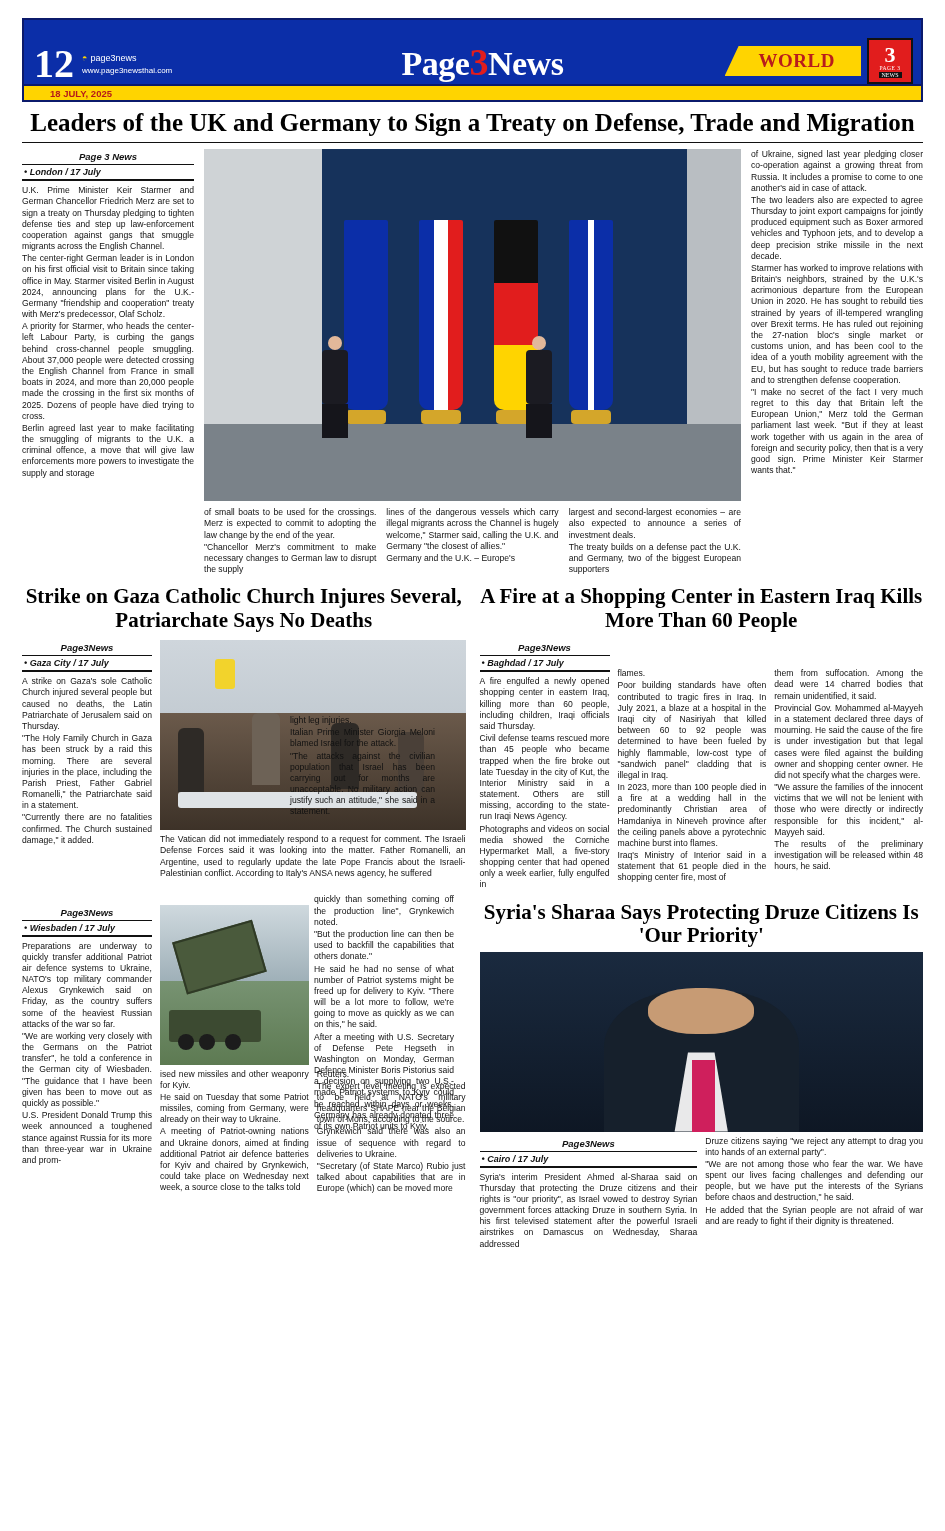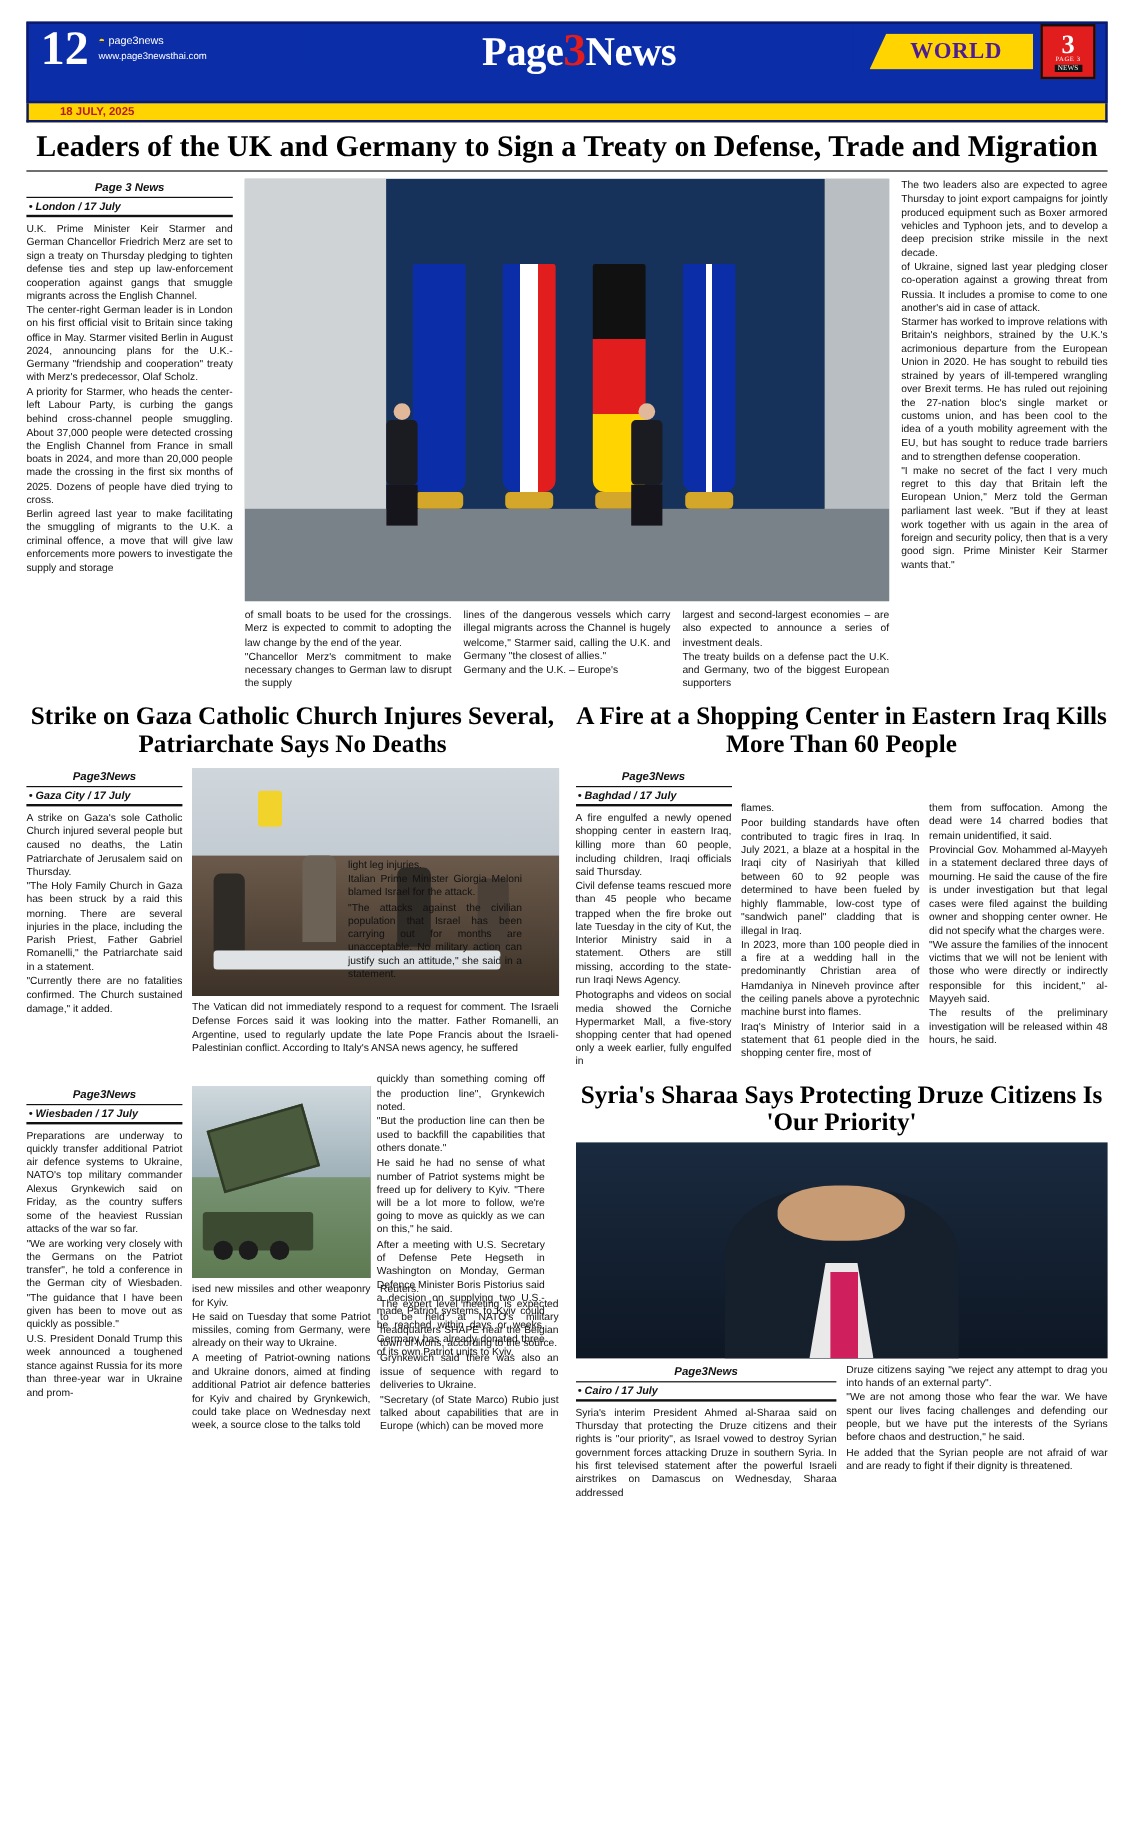--- a/index.html
+++ b/index.html
@@ -14,21 +14,21 @@
     width: 945px; height: 1531px;
     padding: 18px 22px 10px 22px;
     position: relative;
   }
 
   
   .masthead {
     border: 2px solid #0b1a6b;
     height: 68px;
     display: flex;
-    align-items: flex-start;
+    align-items: flex-end;
     background: #0b2ea8;
     position: relative;
   }
   .mh-left {
     width: 230px;
     background: #0b2ea8;
     color: #fff;
     display: flex;
     align-items: center;
     padding-left: 10px;
@@ -69,21 +69,21 @@
     background: #0b2ea8;
     display: flex;
     align-items: center;
     justify-content: flex-end;
     gap: 6px;
     padding-right: 8px;
     position: relative;
   }
   .world-tag {
     background: #ffd400;
-    color: #4c1d95;
+    color: #b91c1c;
     font-weight: bold;
     font-size: 19px;
     font-family: "Liberation Serif", serif;
     padding: 4px 26px 4px 34px;
     clip-path: polygon(14px 0, 100% 0, 100% 100%, 0 100%);
     letter-spacing: .5px;
   }
   .badge3 {
     width: 46px; height: 46px;
     background: #e11d1d;
@@ -338,22 +338,22 @@
           <p>Germany and the U.K. – Europe's</p>
         </div>
         <div class="col-text">
           <p>largest and second-largest economies – are also expected to announce a series of investment deals.</p>
           <p>The treaty builds on a defense pact the U.K. and Germany, two of the biggest European supporters</p>
         </div>
       </div>
     </div>
 
     <div class="col-text">
+      <p>of Ukraine, signed last year pledging closer co-operation against a growing threat from Russia. It includes a promise to come to one another's aid in case of attack.</p>
       <p>The two leaders also are expected to agree Thursday to joint export campaigns for jointly produced equipment such as Boxer armored vehicles and Typhoon jets, and to develop a deep precision strike missile in the next decade.</p>
-      <p>of Ukraine, signed last year pledging closer co-operation against a growing threat from Russia. It includes a promise to come to one another's aid in case of attack.</p>
       <p>Starmer has worked to improve relations with Britain's neighbors, strained by the U.K.'s acrimonious departure from the European Union in 2020. He has sought to rebuild ties strained by years of ill-tempered wrangling over Brexit terms. He has ruled out rejoining the 27-nation bloc's single market or customs union, and has been cool to the idea of a youth mobility agreement with the EU, but has sought to reduce trade barriers and to strengthen defense cooperation.</p>
       <p>"I make no secret of the fact I very much regret to this day that Britain left the European Union," Merz told the German parliament last week. "But if they at least work together with us again in the area of foreign and security policy, then that is a very good sign. Prime Minister Keir Starmer wants that."</p>
     </div>
   </div>
 
   <div class="sec2">
 
     <div>
       <div class="headline sec-head-2">Strike on Gaza Catholic Church Injures Several, Patriarchate Says No Deaths</div>
       <div class="sec2-left-grid">

